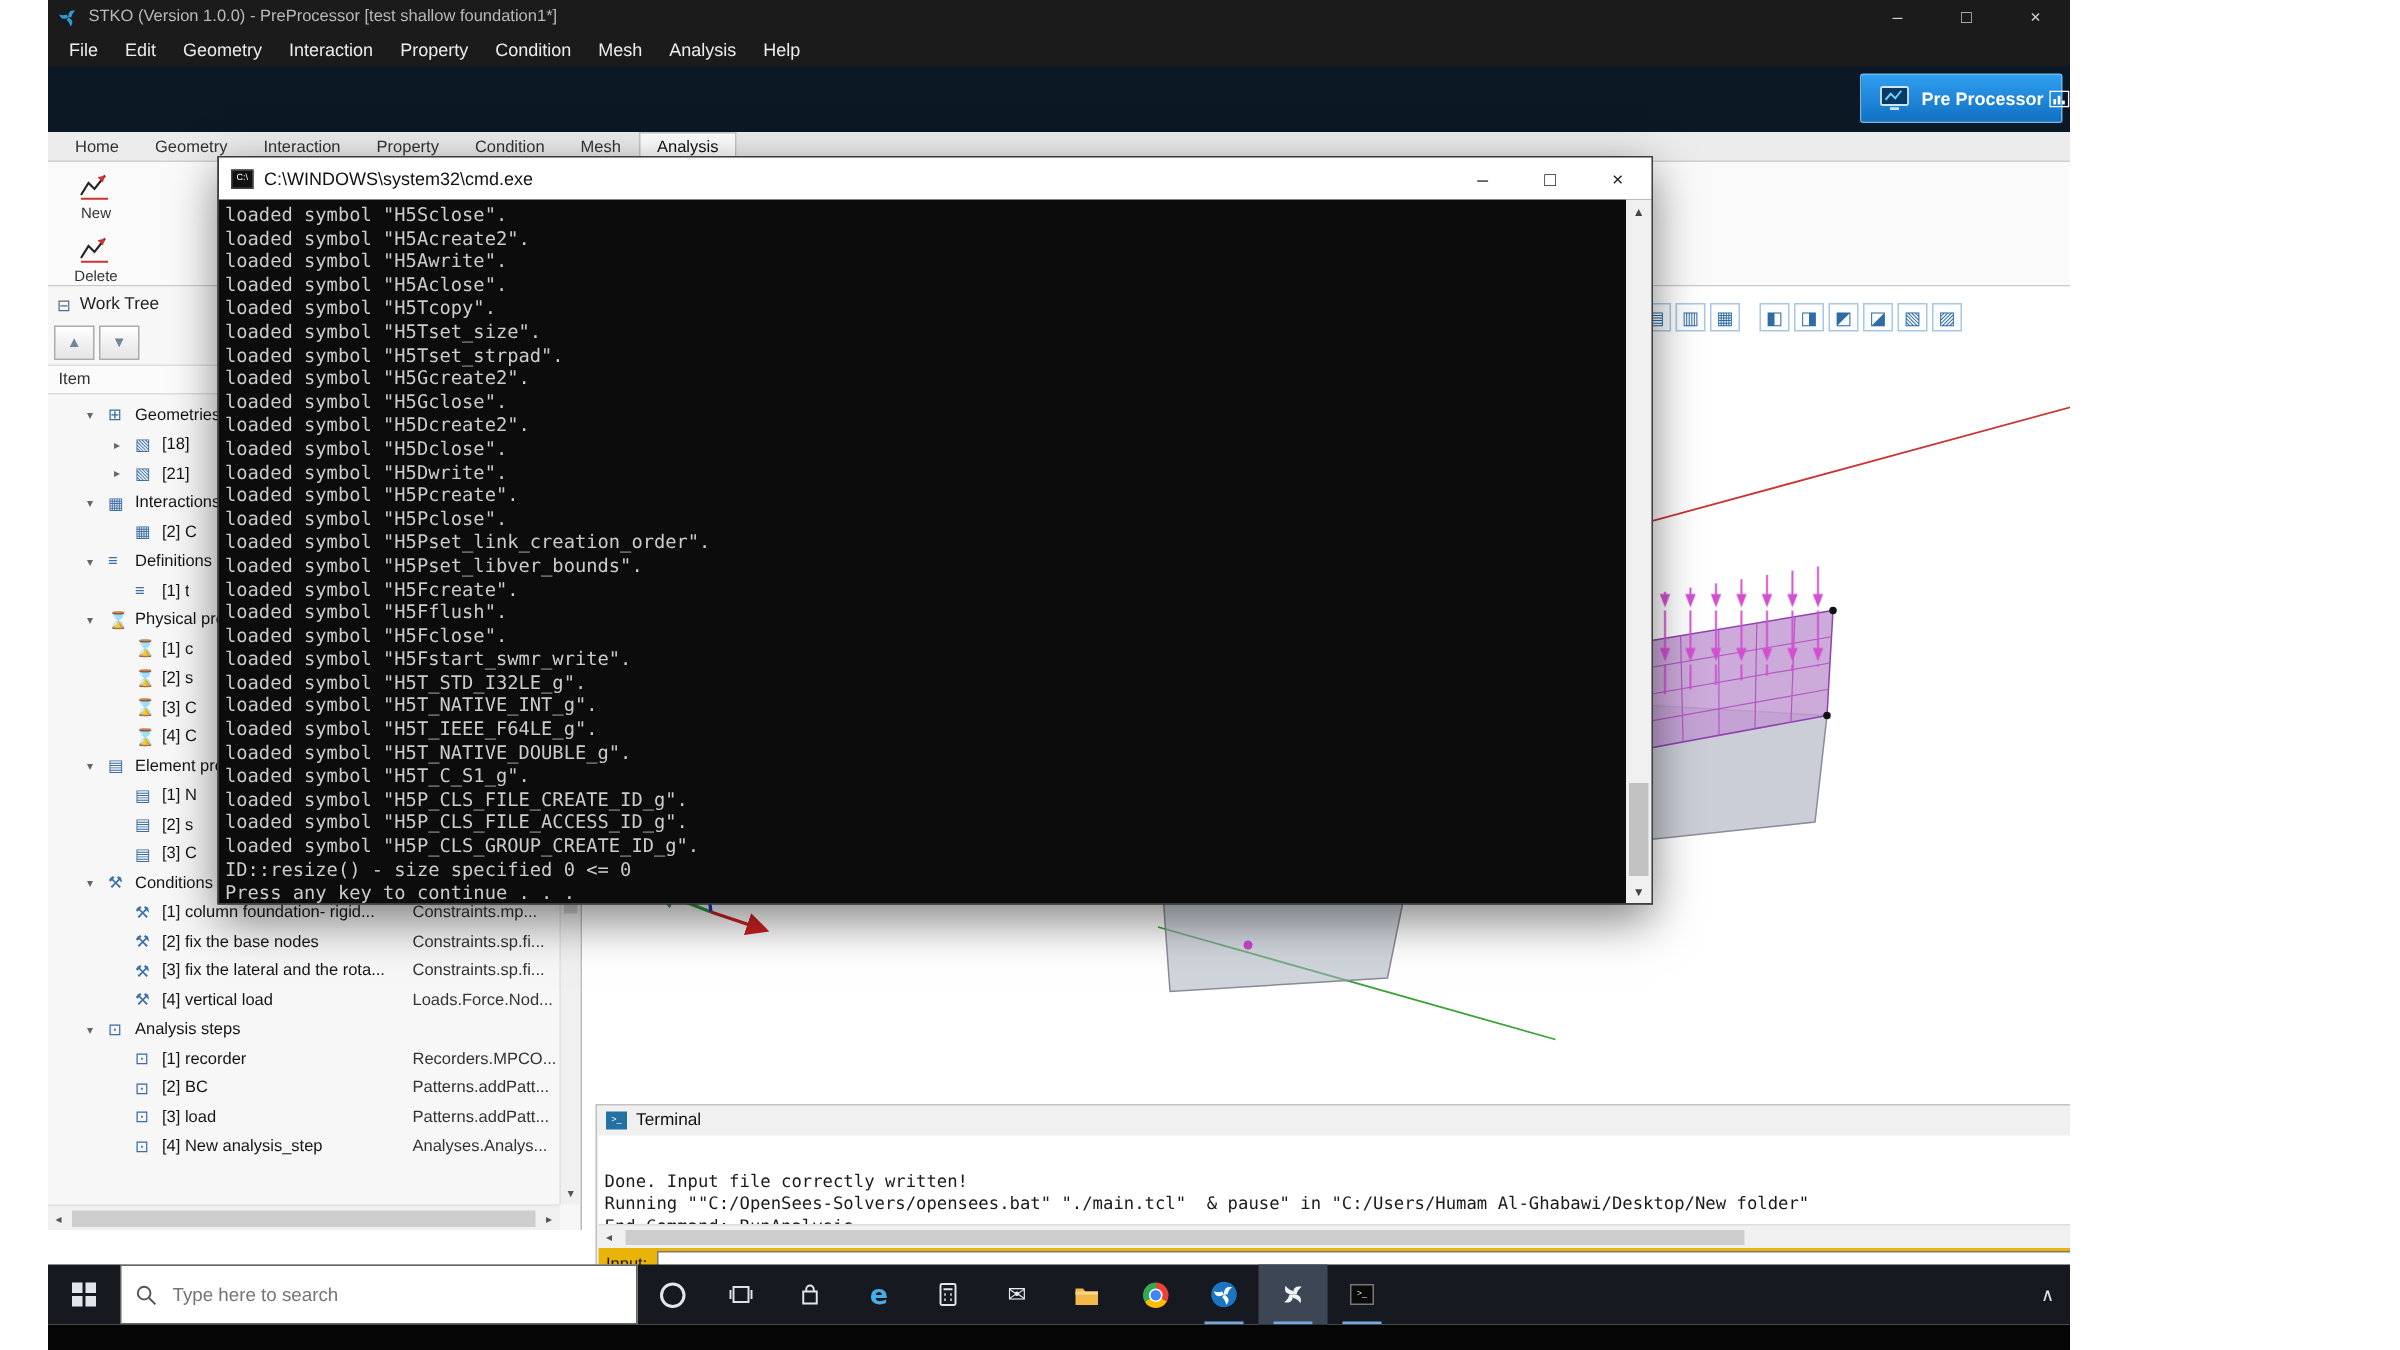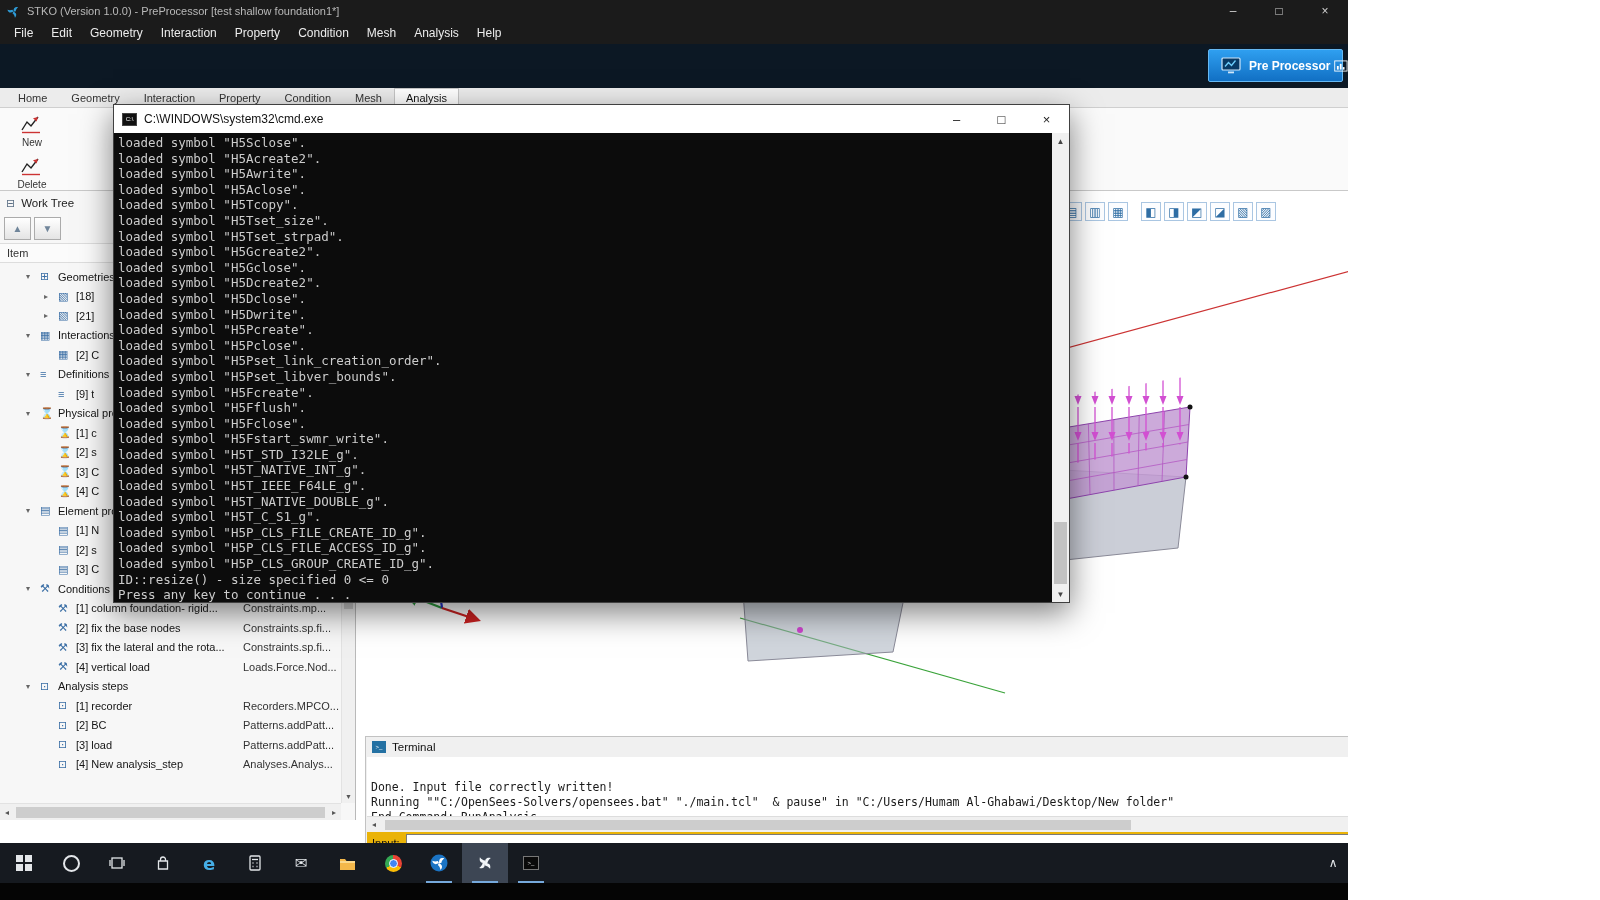--- a/index.html
+++ b/index.html
@@ -1,17 +1,17 @@
 <!DOCTYPE html>
 <html><head>
 <meta charset="utf-8">
 <style>
   html,body{margin:0;padding:0;}
   body{font-family:"Liberation Sans","DejaVu Sans",sans-serif;}
-  .screen{position:relative;width:1348px;height:900px;overflow:hidden;background:#fff;font-family:"Liberation Sans","DejaVu Sans",sans-serif;}
+  .screen{position:relative;width:1348px;height:900px;overflow:hidden;background:#fff;font-family:"Liberation Sans","DejaVu Sans",sans-serif;margin-left:32px;}
 
   
   .titlebar{position:absolute;left:0;top:0;right:0;height:22px;background:#1b1b1b;display:flex;align-items:center;gap:7px;padding-left:7px;color:#b9b9b9;font-size:11px;}
   .titlebar svg{flex:none;}
   .win-controls{margin-left:auto;display:flex;height:100%;}
   .win-controls span{width:46px;display:flex;align-items:center;justify-content:center;color:#cfcfcf;font-size:12px;}
 
   
   .menubar{position:absolute;left:0;top:22px;right:0;height:22px;background:#1b1b1b;display:flex;align-items:center;padding-left:5px;}
   .menu-item{color:#ececec;font-size:12px;padding:0 9px;line-height:22px;}
@@ -291,21 +291,21 @@
         <div class="trow" style="padding-left: 26px;">
           <span class="chev">▾</span>
           <span class="tree-ico">≡</span>
           <span class="tlabel">Definitions</span>
           <span class="tvalue"></span>
         </div>
 
         <div class="trow" style="padding-left: 44px;">
           <span class="chev"></span>
           <span class="tree-ico">≡</span>
-          <span class="tlabel">[9] t</span>
+          <span class="tlabel">[1] t</span>
           <span class="tvalue"></span>
         </div>
 
         <div class="trow" style="padding-left: 26px;">
           <span class="chev">▾</span>
           <span class="tree-ico">⌛</span>
           <span class="tlabel">Physical properties</span>
           <span class="tvalue"></span>
         </div>
 
@@ -614,20 +614,27 @@
 
   <div class="taskbar">
     <div class="tb-start">
       <span class="win-logo">
           <span></span>
           <span></span>
           <span></span>
           <span></span>
         </span>
     </div>
+    <div class="tb-search">
+      <svg width="15" height="15" viewBox="0 0 16 16">
+        <circle cx="6.5" cy="6.5" r="4.5" fill="none" stroke="#555" stroke-width="1.4"></circle>
+        <line x1="10" y1="10" x2="14.5" y2="14.5" stroke="#555" stroke-width="1.4"></line>
+      </svg>
+      <input placeholder="Type here to search" style="">
+    </div>
     <div class="tb-btn">
         <span class="cortana"></span>
       </div>
     <div class="tb-btn">
       <svg width="16" height="16" viewBox="0 0 16 16">
         <rect x="3" y="3" width="10" height="10" fill="none" stroke="#e3e6e9" stroke-width="1.3"></rect>
         <line x1="1" y1="5" x2="1" y2="11" stroke="#e3e6e9" stroke-width="1.3"></line>
         <line x1="15" y1="5" x2="15" y2="11" stroke="#e3e6e9" stroke-width="1.3"></line>
       </svg>
     </div>

